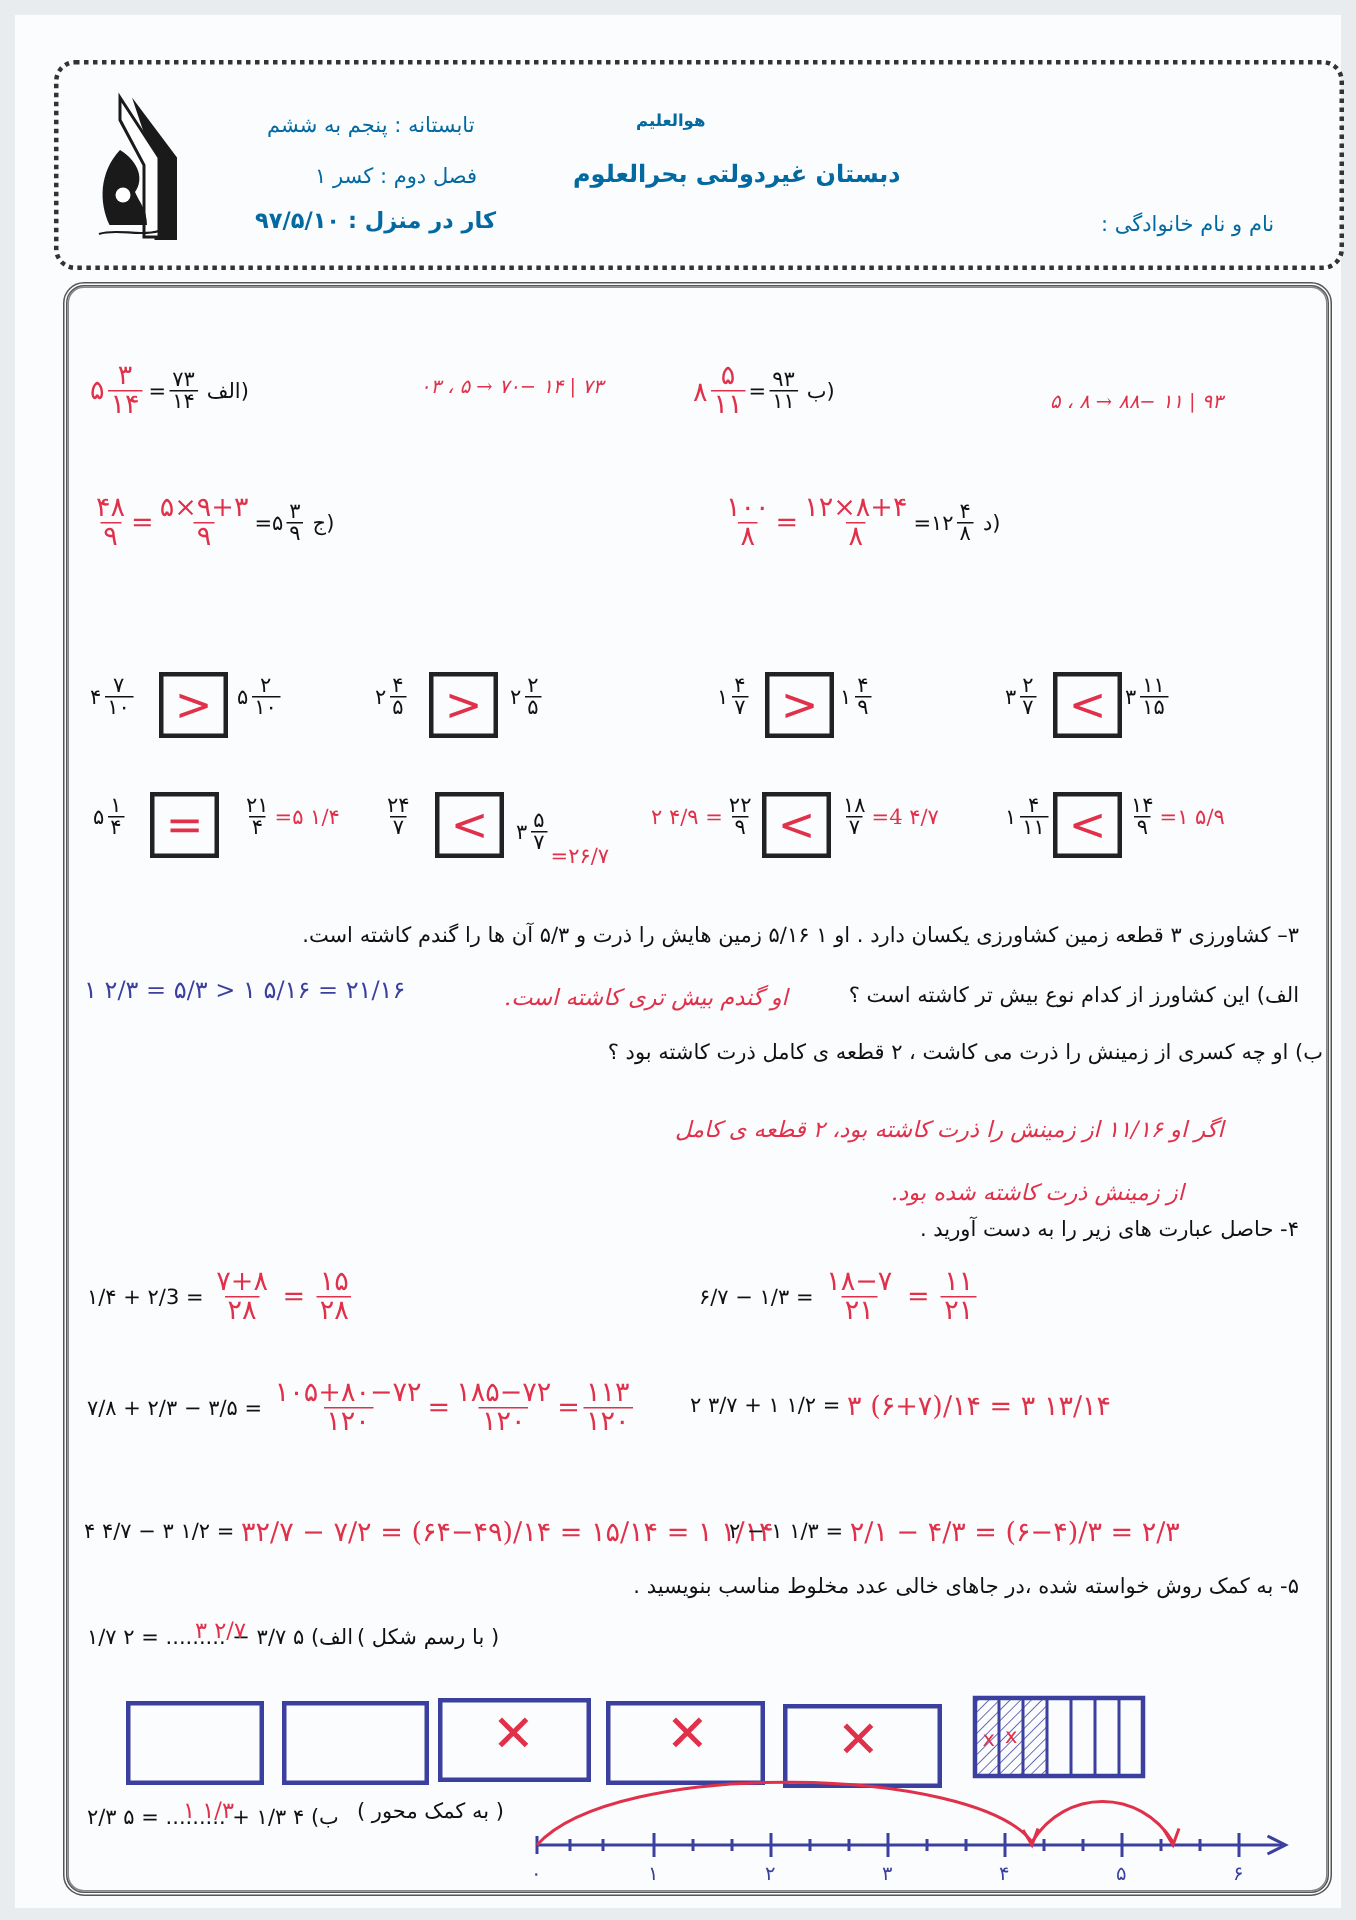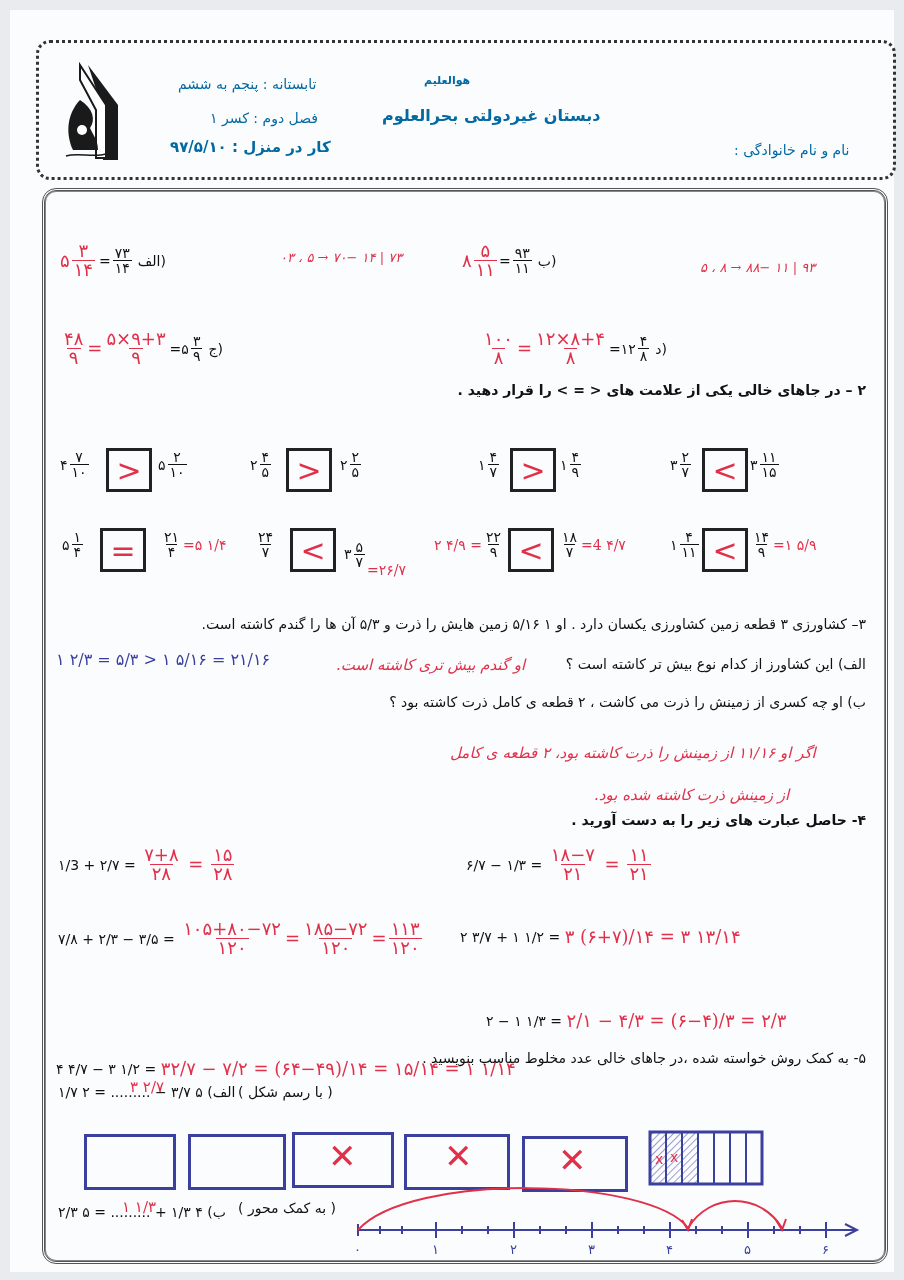--- a/index.html
+++ b/index.html
@@ -112,21 +112,20 @@
       </span>
     <span>=</span>
     <span>۱۲</span>
     <span class="frac">
         <span class="n">۴</span>
         <span class="d">۸</span>
       </span>
     <span style="margin-left:4px;">د)</span>
   </div>
 
-  <div class="q" style="right:28px;top:372px;">۲ – در جاهای خالی یکی از علامت های &lt; = &gt; را قرار دهید .</div>
 
   <div class="ex" style="left:50px;top:440px;">
     <span>۴</span>
       <span class="frac">
         <span class="n">۷</span>
         <span class="d">۱۰</span>
       </span>
   </div>
   <div class="cmp-box" style="left:96px;top:438px;">
       <span>&gt;</span>
@@ -262,28 +261,28 @@
         <span class="n">۱۴</span>
         <span class="d">۹</span>
       </span>
     <span class="red" style="font-size:14px;">=۱ ۵/۹</span>
   </div>
 
   <div class="q" style="right:28px;top:606px;font-weight:normal;">۳– کشاورزی ۳ قطعه زمین کشاورزی یکسان دارد . او ۱ ۵/۱۶ زمین هایش را ذرت و ۵/۳ آن ها را گندم کاشته است.</div>
   <div class="handw blue" style="left:46px;top:640px;color:#3b3f9e;direction:ltr;font-size:16px;font-style:normal;">۱ ۲/۳ = ۵/۳  &gt;  ۱ ۵/۱۶ = ۲۱/۱۶</div>
   <div class="p" style="right:28px;top:646px;">الف) این کشاورز از کدام نوع بیش تر کاشته است ؟</div>
   <div class="handw" style="left:326px;top:646px;">او گندم بیش تری کاشته است.</div>
-  <div class="p" style="right:28px;top:684px;">ب) او چه کسری از زمینش را ذرت می کاشت ، ۲ قطعه ی کامل ذرت کاشته بود ؟</div>
+  <div class="p" style="right:12px;top:684px;">ب) او چه کسری از زمینش را ذرت می کاشت ، ۲ قطعه ی کامل ذرت کاشته بود ؟</div>
   <div class="handw" style="left:440px;top:734px;">اگر او ۱۱/۱۶ از زمینش را ذرت کاشته بود، ۲ قطعه ی کامل</div>
   <div class="handw" style="left:584px;top:776px;">از زمینش ذرت کاشته شده بود.</div>
 
-  <div class="q" style="right:28px;top:802px;font-weight:bold;">۴- حاصل عبارت های زیر را به دست آورید .</div>
+  <div class="q" style="right:28px;top:802px;font-weight:normal;">۴- حاصل عبارت های زیر را به دست آورید .</div>
 
   <div class="ex" style="left:48px;top:836px;">
-    <span>۱/3 + ۲/۷</span>
+    <span>۱/۴ + ۲/3</span>
       <span>&nbsp;=&nbsp;</span>
     <span class="red frac">
         <span class="n">۷+۸</span>
         <span class="d">۲۸</span>
       </span>
     <span class="red">&nbsp;=&nbsp;</span>
     <span class="red frac">
         <span class="n">۱۵</span>
         <span class="d">۲۸</span>
       </span>
@@ -321,21 +320,21 @@
       </span>
   </div>
   <div class="ex" style="left:450px;top:916px;">
     <span>۲ ۳/۷ + ۱ ۱/۲</span>
       <span>&nbsp;=&nbsp;</span>
     <span class="red">۳ (۶+۷)/۱۴</span>
     <span class="red">&nbsp;=&nbsp;</span>
     <span class="red">۳ ۱۳/۱۴</span>
   </div>
 
-  <div class="ex" style="left:46px;top:1000px;margin-top:48px;">
+  <div class="ex" style="left:46px;top:1000px;">
     <span>۴ ۴/۷ − ۳ ۱/۲</span>
       <span>&nbsp;=&nbsp;</span>
     <span class="red">۳۲/۷ − ۷/۲</span>
       <span class="red">&nbsp;=&nbsp;</span>
     <span class="red">(۶۴−۴۹)/۱۴</span>
       <span class="red">&nbsp;=&nbsp;</span>
     <span class="red">۱۵/۱۴</span>
       <span class="red">&nbsp;=&nbsp;</span>
     <span class="red">۱ ۱/۱۴</span>
   </div>

